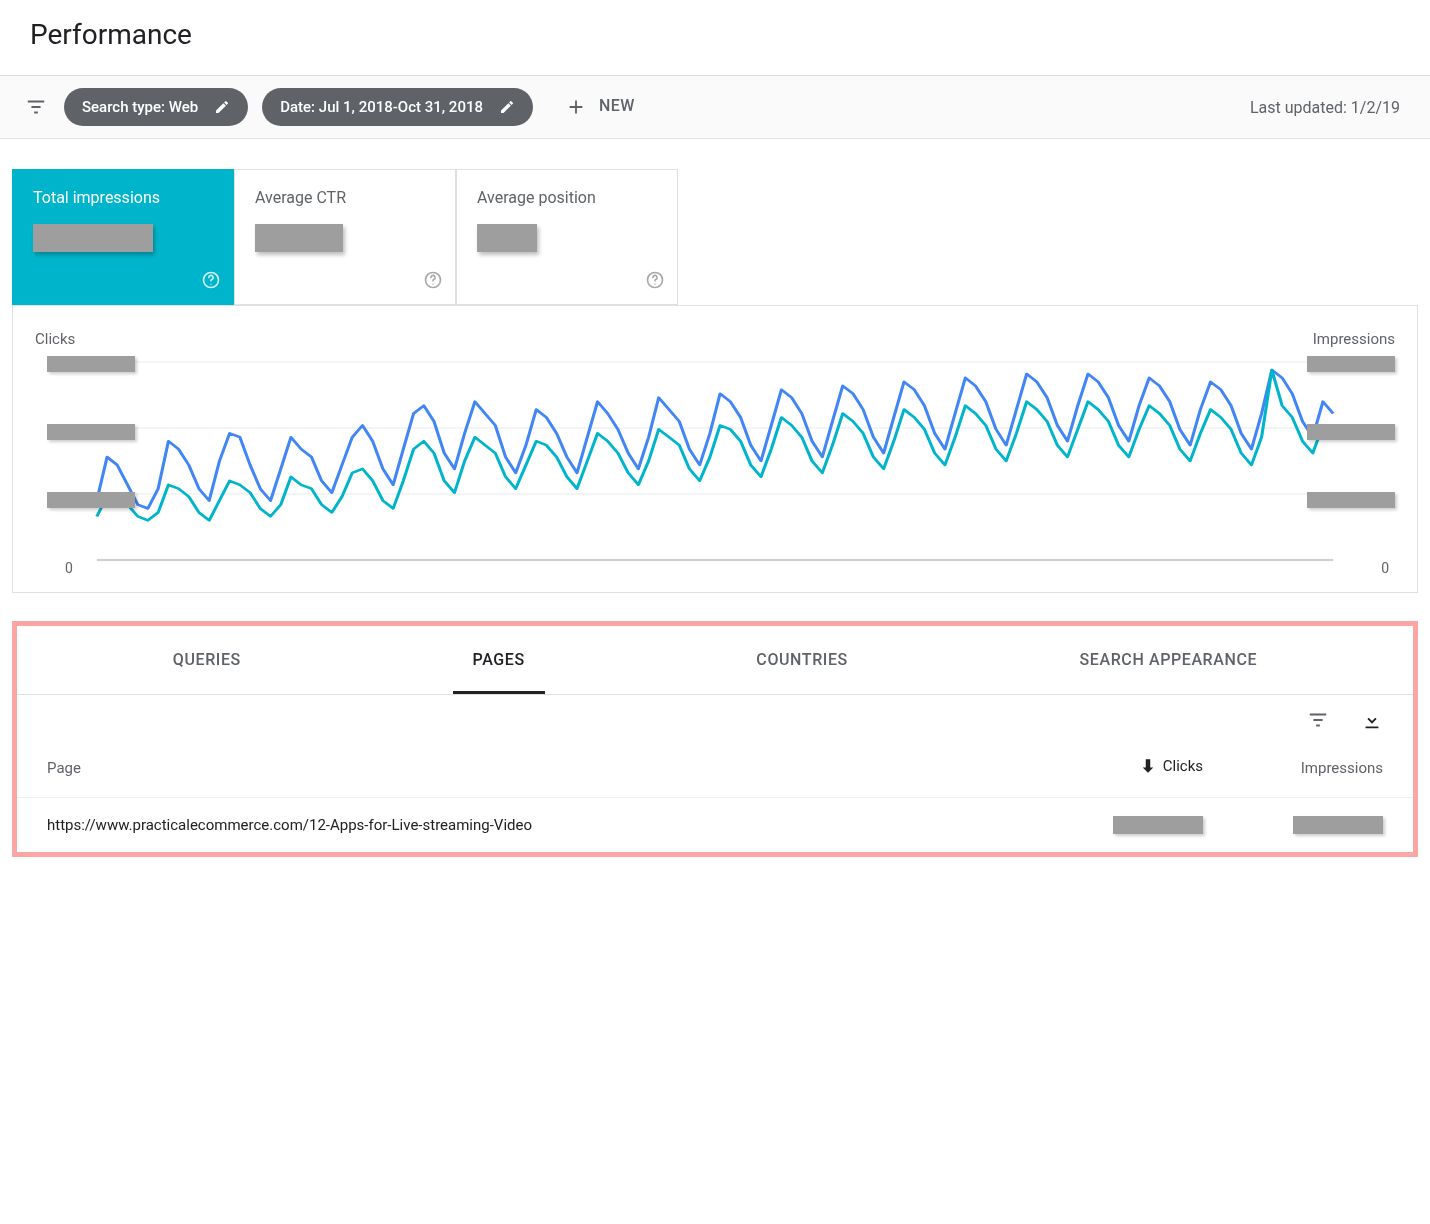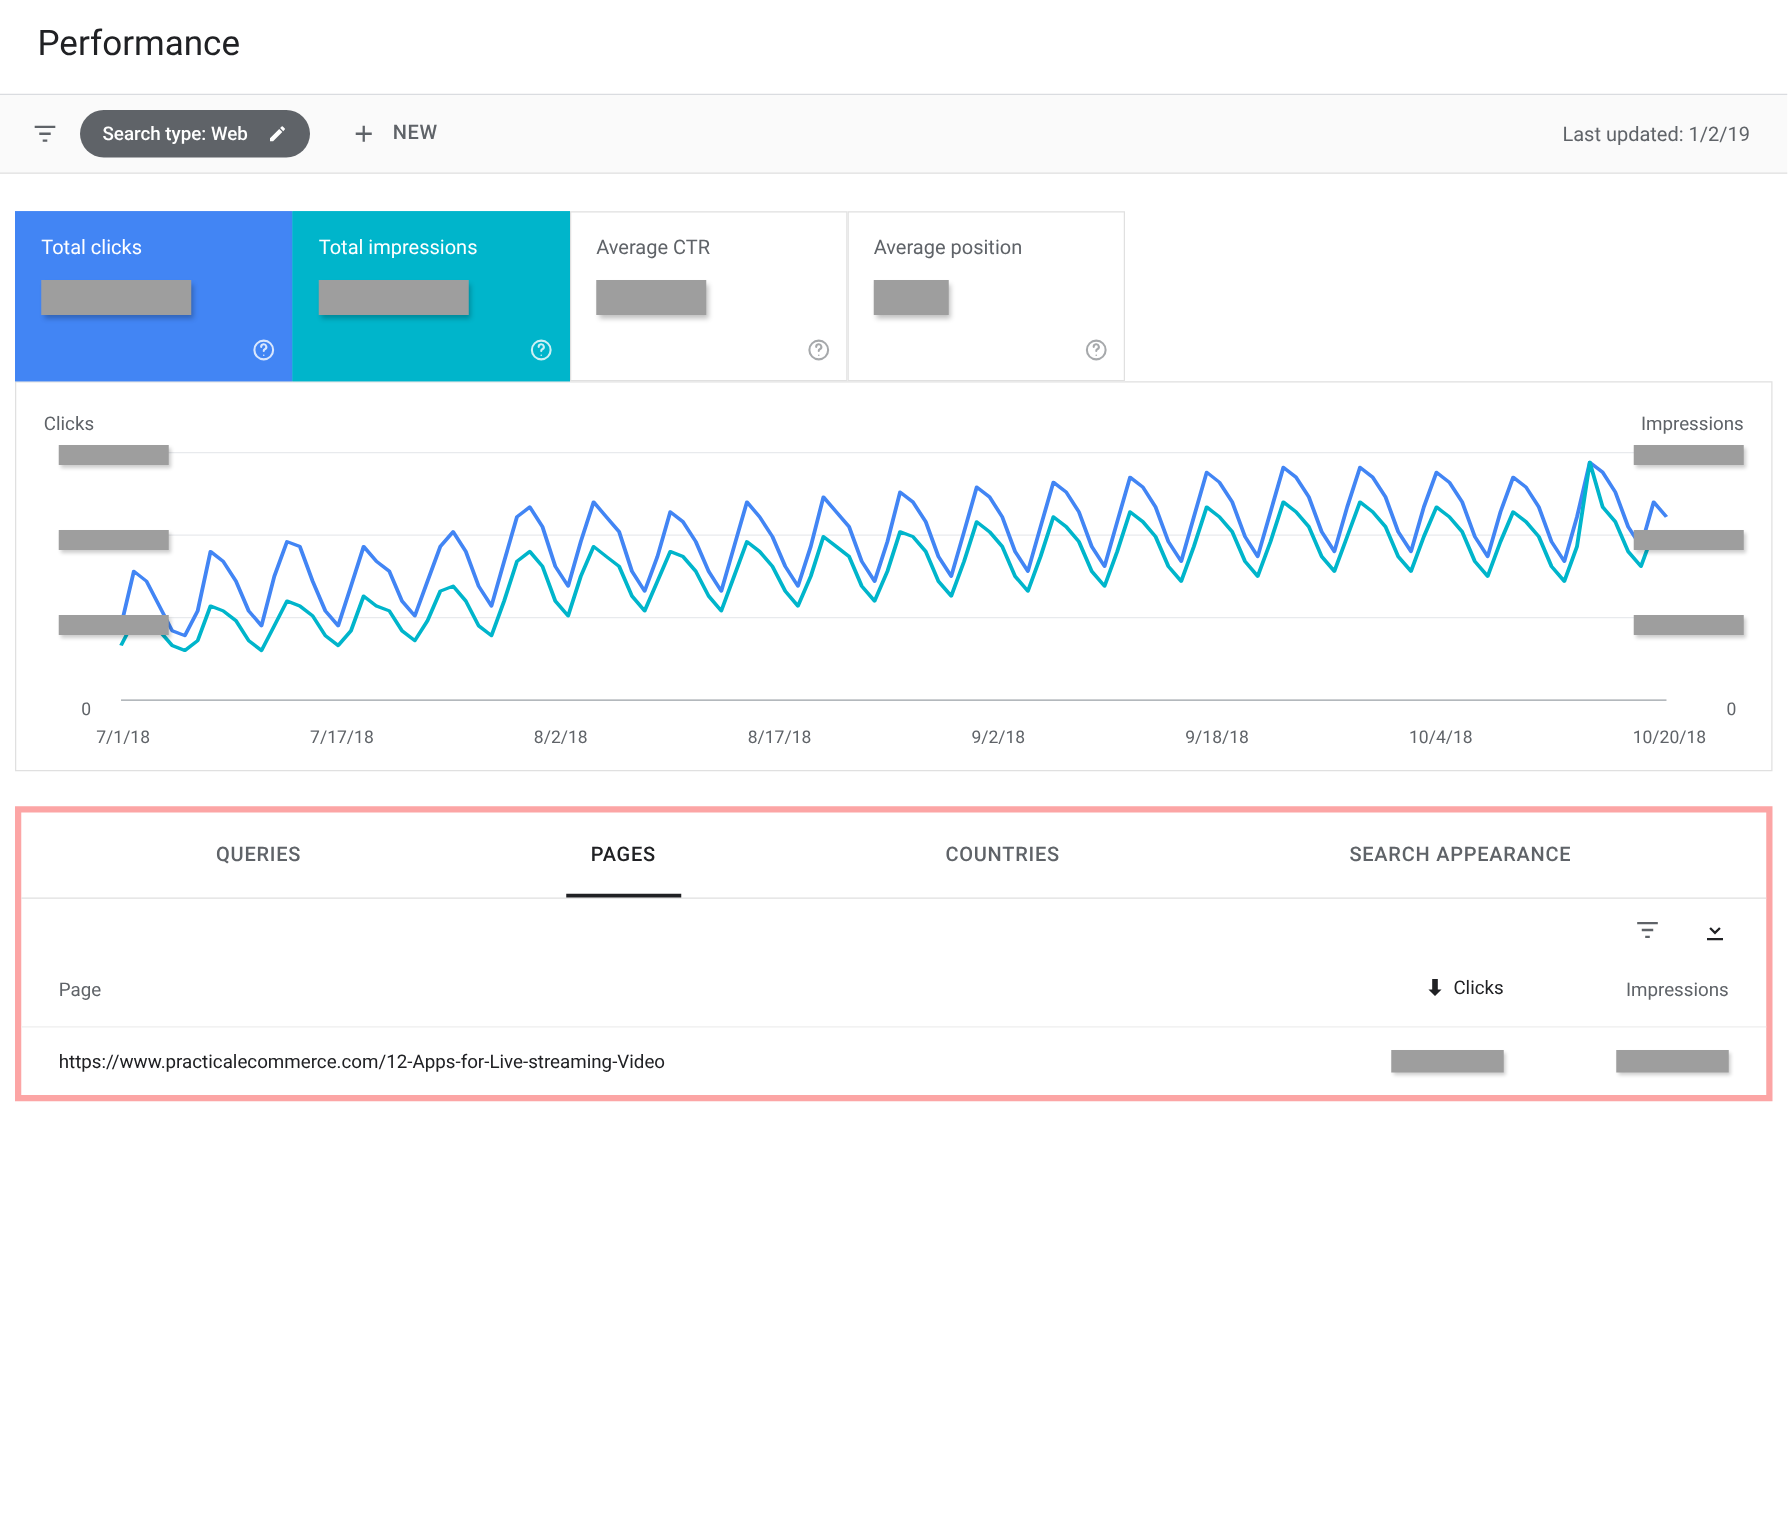--- a/index.html
+++ b/index.html
@@ -203,42 +203,37 @@
     <svg class="icon" viewBox="0 0 24 24" fill="#5f6368">
         <path d="M3 5h18v2H3zm4 6h10v2H7zm3 6h4v2h-4z"></path>
       </svg>
   </span>
   <div class="chip">
     <span>Search type: Web</span>
     <svg width="16" height="16" viewBox="0 0 24 24">
         <path d="M3 17.25V21h3.75L17.81 9.94l-3.75-3.75L3 17.25zM20.71 7.04a1 1 0 0 0 0-1.41l-2.34-2.34a1 1 0 0 0-1.41 0l-1.83 1.83 3.75 3.75 1.83-1.83z"></path>
       </svg>
   </div>
+  <div class="chip">
+    <span>Date: Jul 1, 2018-Oct 31, 2018</span>
+    <svg width="16" height="16" viewBox="0 0 24 24">
+        <path d="M3 17.25V21h3.75L17.81 9.94l-3.75-3.75L3 17.25zM20.71 7.04a1 1 0 0 0 0-1.41l-2.34-2.34a1 1 0 0 0-1.41 0l-1.83 1.83 3.75 3.75 1.83-1.83z"></path>
+      </svg>
+  </div>
   <div class="new-btn">
     <svg class="icon" viewBox="0 0 24 24" fill="#5f6368">
         <path d="M19 13h-6v6h-2v-6H5v-2h6V5h2v6h6v2z"></path>
       </svg>
     <span>NEW</span>
   </div>
   <div class="spacer"></div>
   <div class="last-updated">Last updated: 1/2/19</div>
 </div>
 
 <div class="metrics-row">
-  <div class="metric-card blue">
-    <div class="metric-label">Total clicks</div>
-    <div class="redacted"></div>
-    <span class="metric-help">
-      <svg width="20" height="20" viewBox="0 0 24 24" fill="none" stroke="#fff" stroke-width="2">
-          <circle cx="12" cy="12" r="9"></circle>
-          <path d="M9.5 9a2.5 2.5 0 1 1 3.5 2.3c-.8.4-1 1-1 1.7" stroke-linecap="round"></path>
-          <circle cx="12" cy="17" r="0.8" fill="#fff" stroke="none"></circle>
-        </svg>
-    </span>
-  </div>
   <div class="metric-card teal">
     <div class="metric-label">Total impressions</div>
     <div class="redacted"></div>
     <span class="metric-help">
       <svg width="20" height="20" viewBox="0 0 24 24" fill="none" stroke="#fff" stroke-width="2">
           <circle cx="12" cy="12" r="9"></circle>
           <path d="M9.5 9a2.5 2.5 0 1 1 3.5 2.3c-.8.4-1 1-1 1.7" stroke-linecap="round"></path>
           <circle cx="12" cy="17" r="0.8" fill="#fff" stroke="none"></circle>
         </svg>
     </span>
@@ -283,30 +278,20 @@
       </svg>
     <div class="y-redact" style="left:12px; top:2px;"></div>
     <div class="y-redact" style="left:12px; top:70px;"></div>
     <div class="y-redact" style="left:12px; top:138px;"></div>
     <div class="y-redact" style="right:0px; top:2px;"></div>
     <div class="y-redact" style="right:0px; top:70px;"></div>
     <div class="y-redact" style="right:0px; top:138px;"></div>
     <span class="zero-left">0</span>
     <span class="zero-right">0</span>
   </div>
-  <div class="x-axis" id="x-axis">
-      <span>7/1/18</span>
-      <span>7/17/18</span>
-      <span>8/2/18</span>
-      <span>8/17/18</span>
-      <span>9/2/18</span>
-      <span>9/18/18</span>
-      <span>10/4/18</span>
-      <span>10/20/18</span>
-    </div>
 </div>
 
 <div class="table-card">
   <div class="tabs" id="tabs">
       <div class="tab">QUERIES</div>
       <div class="tab active">PAGES</div>
       <div class="tab">COUNTRIES</div>
       <div class="tab">SEARCH APPEARANCE</div>
     </div>
   <div class="table-toolbar">

